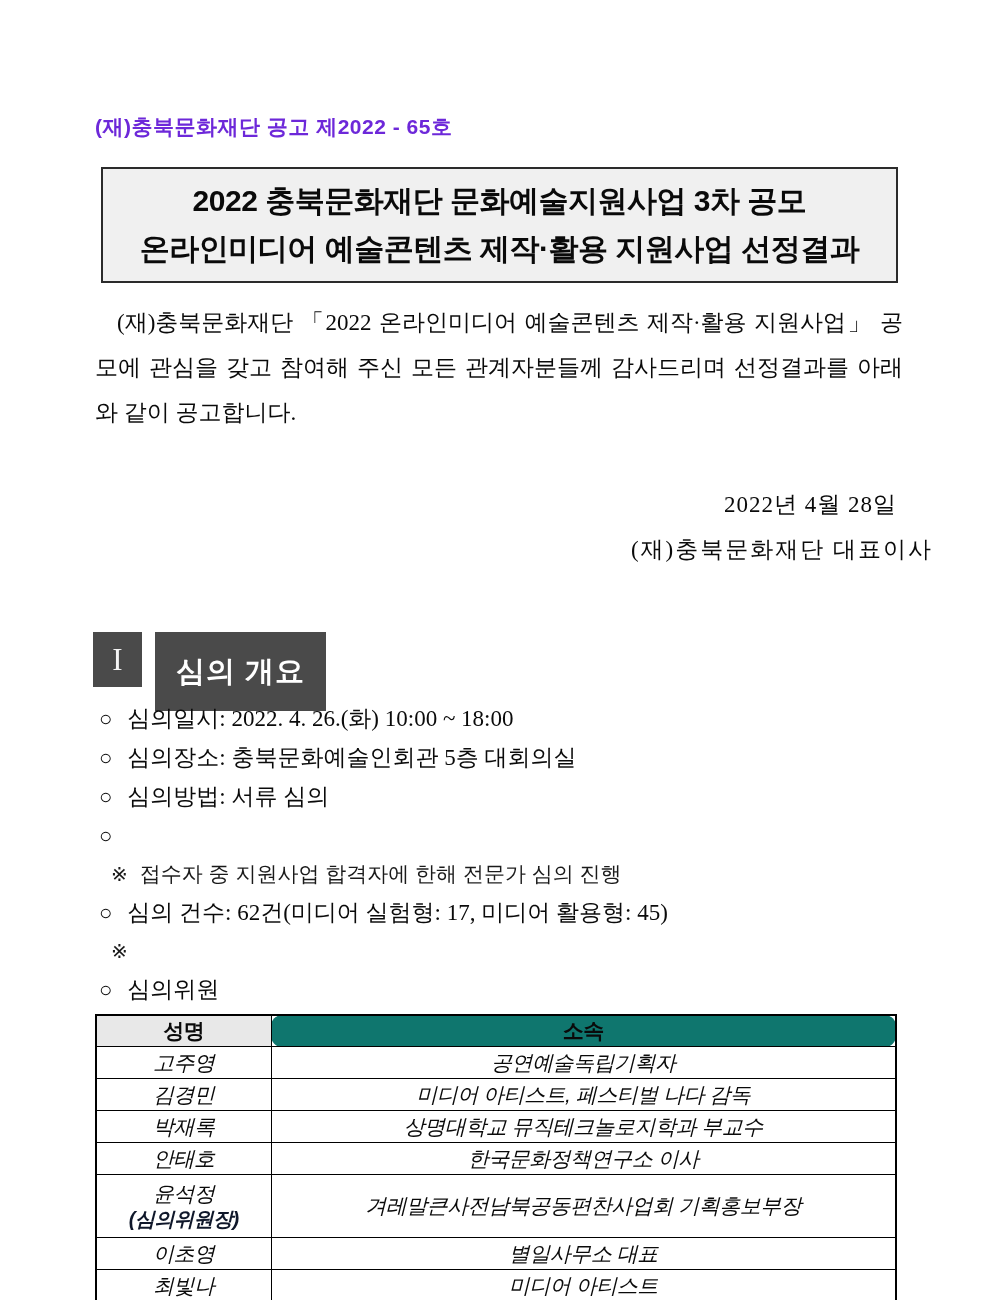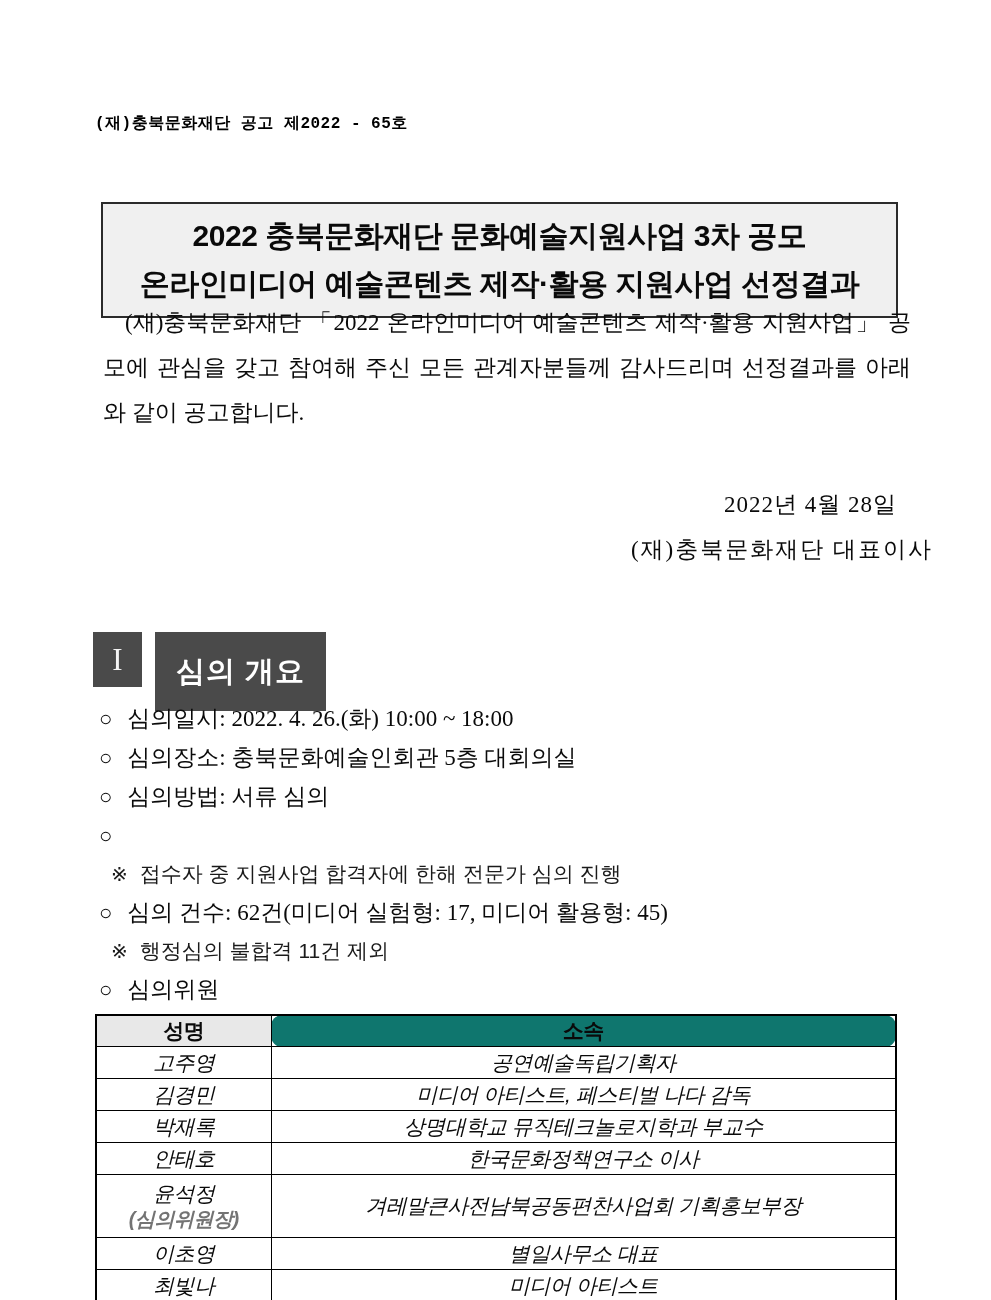--- a/index.html
+++ b/index.html
@@ -9,45 +9,44 @@
     font-family: "Liberation Serif", "DejaVu Serif", serif;
     color: #111111;
     position: relative;
     overflow: hidden;
   }
   .page { position: absolute; inset: 0; }
 
   
   .notice-no {
     position: absolute; left: 95px; top: 113px;
-    font-family: Liberation Mono, monospace;
-    font-weight: bold; font-size: 16px; letter-spacing: 0.5px;
-    color: #000000;
+    font-family: Liberation Sans, sans-serif;
+    font-weight: bold; font-size: 21px; letter-spacing: 0.5px;
+    color: #6d28d9;
   }
 
   
   .title-box {
     position: absolute; left: 101px; top: 167px;
     width: 793px; height: 112px;
     background: #f0f0f0;
     border: 2px solid #2b2b2b;
     display: flex; flex-direction: column;
     align-items: center; justify-content: center;
     gap: 6px;
-    margin-top: 35px;
   }
   .title-box .t-line {
     font-family: "Liberation Sans", "DejaVu Sans", sans-serif;
     font-weight: bold; font-size: 30px; line-height: 42px;
     letter-spacing: -0.5px; color: #0a0a0a; white-space: nowrap;
   }
 
   
   .intro {
-    position: absolute; left: 103px; top: 300px; width: 808px;
+    position: absolute; left: 95px; top: 300px; width: 808px;
     font-size: 23px; line-height: 45px;
     text-align: justify; text-indent: 22px;
     color: #0a0a0a;
   }
 
   
   .date-line {
     position: absolute; top: 489px; right: 94px;
     font-size: 23px; letter-spacing: 1px; color: #0a0a0a;
   }
@@ -158,21 +157,20 @@
     <div class="ov-row note">
       <span class="marker">※</span>
       <span>접수자 중 지원사업 합격자에 한해 전문가 심의 진행</span>
     </div>
     <div class="ov-row item">
       <span class="marker">○</span>
       <span>심의 건수: 62건(미디어 실험형: 17, 미디어 활용형: 45)</span>
     </div>
     <div class="ov-row note">
       <span class="marker">※</span>
-      <span>행정심의 불합격 11건 제외</span>
     </div>
     <div class="ov-row item">
       <span class="marker">○</span>
       <span>심의위원</span>
     </div>
   </div>
 
   <table class="committee">
     <colgroup>
         <col class="c-name">
@@ -197,21 +195,21 @@
         <td>박재록</td>
         <td>상명대학교 뮤직테크놀로지학과 부교수</td>
       </tr>
       <tr>
         <td>안태호</td>
         <td>한국문화정책연구소 이사</td>
       </tr>
       <tr class="tall">
         <td>
           <span class="name-main">윤석정</span>
-          <span class="name-sub" id="chair-sub" style="color: #737373;">(심의위원장)</span>
+          <span class="name-sub" id="chair-sub" style="color: #0f172a;">(심의위원장)</span>
         </td>
         <td>겨레말큰사전남북공동편찬사업회 기획홍보부장</td>
       </tr>
       <tr>
         <td>이초영</td>
         <td>별일사무소 대표</td>
       </tr>
       <tr>
         <td>최빛나</td>
         <td>미디어 아티스트</td>

